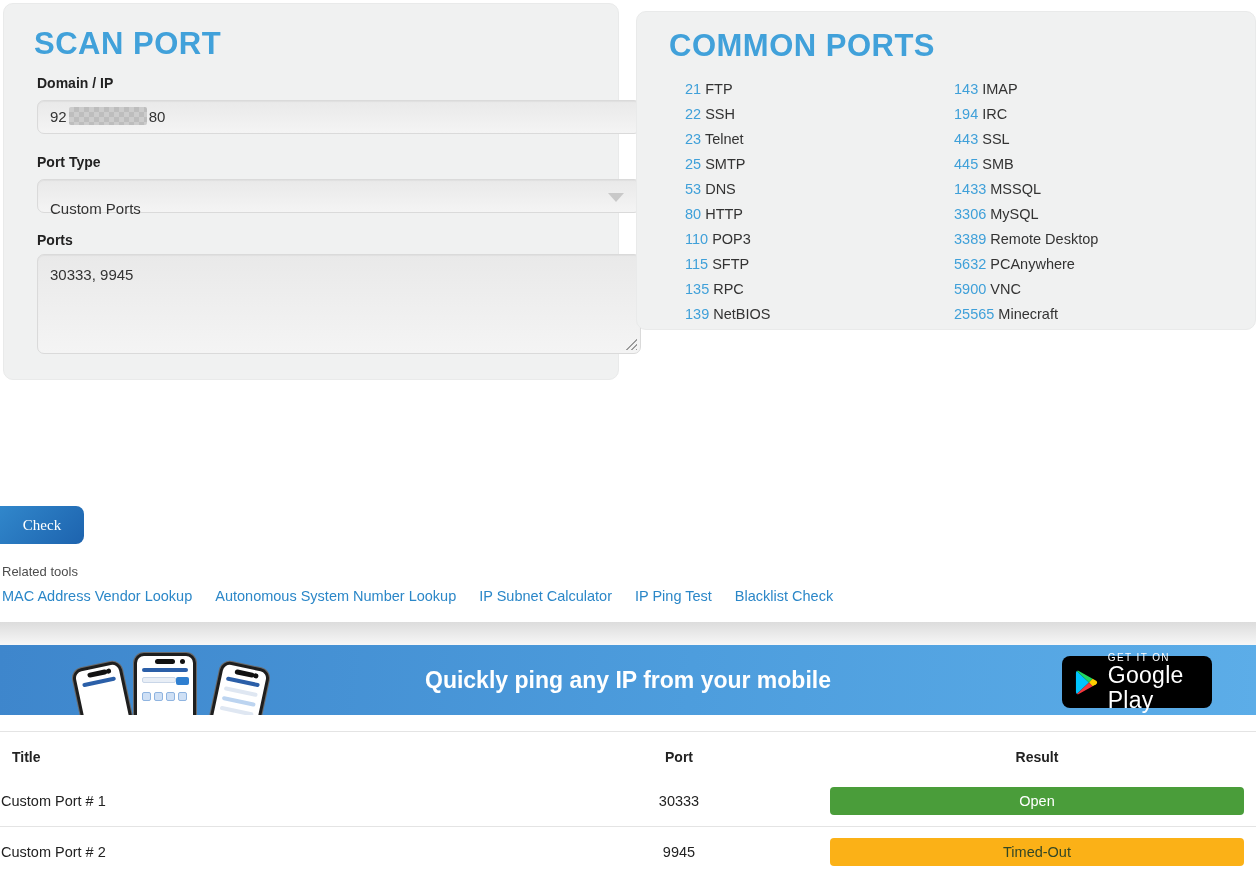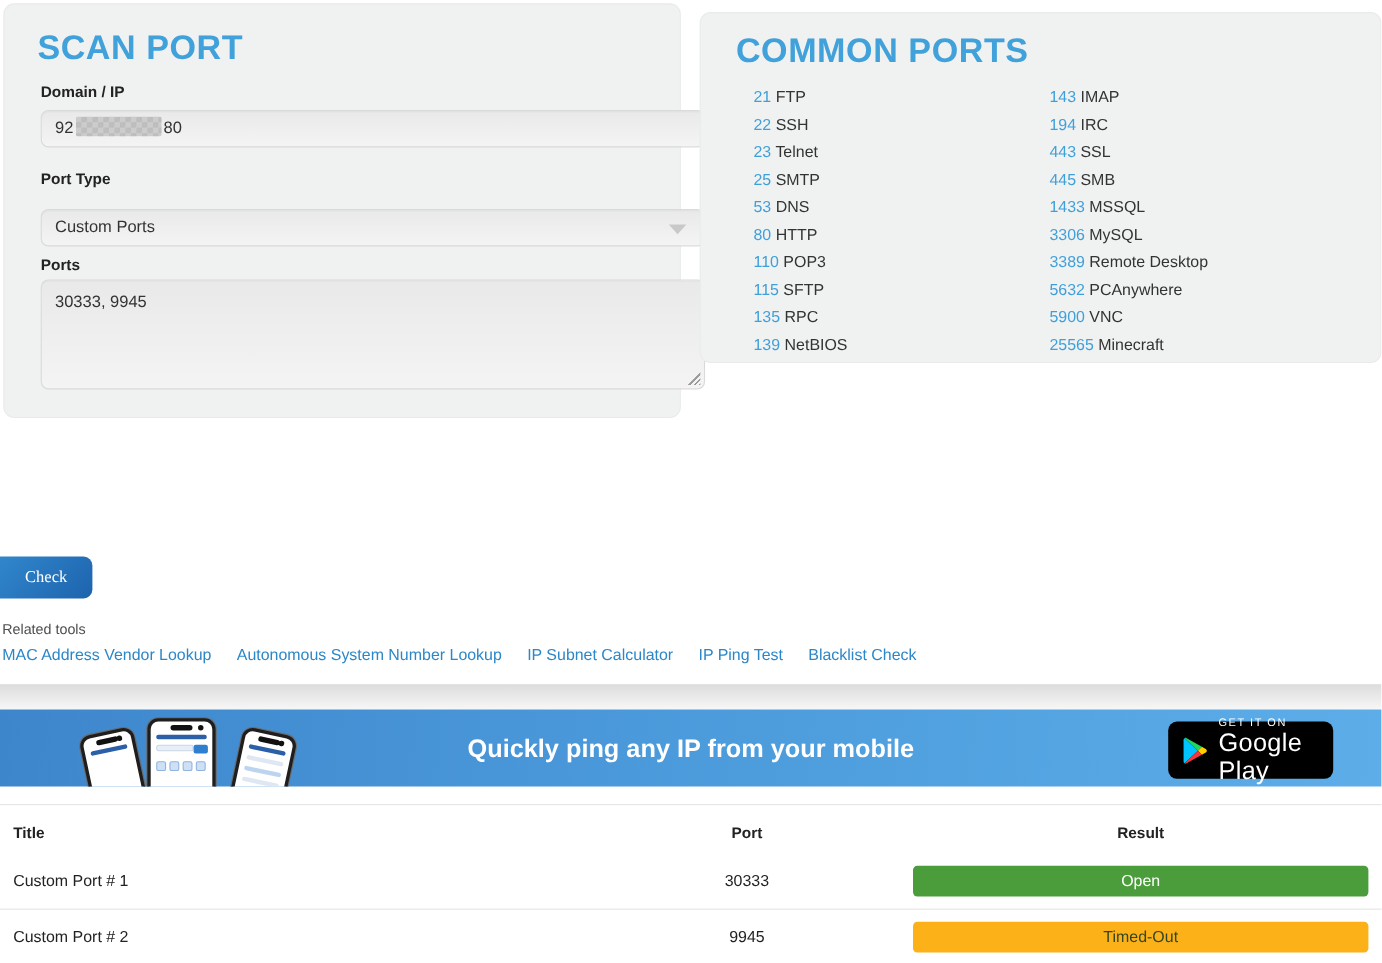--- a/index.html
+++ b/index.html
@@ -15,21 +15,21 @@
   .scan-panel h1   { position:absolute; left:30px; top:22px; }
   .common-panel h1 { position:absolute; left:32px; top:16px; }
 
   .form-label { position:absolute; left:33px; font-size:14px; font-weight:700; color:#222; }
   .lbl-domain { top:71px; } .lbl-porttype { top:150px; } .lbl-ports { top:228px; }
 
   .field { position:absolute; left:33px; width:604px; background:linear-gradient(#e9e9e9,#f4f4f4);
            border:1px solid #dadada; border-radius:7px; font-size:15px; color:#333;
            box-shadow:inset 0 1px 1px rgba(0,0,0,.04); }
   .fld-domain   { top:96px;  height:34px; line-height:32px; padding:0 12px; cursor:text; }
-  .fld-select   { top:175px; height:34px; line-height:32px; padding:0 12px; cursor:pointer;margin-top:11px; }
+  .fld-select   { top:175px; height:34px; line-height:32px; padding:13px 12px; cursor:pointer; }
   .fld-textarea { top:250px; height:100px; padding:10px 12px; line-height:19px; cursor:text; }
 
   .pixel-blur { display:inline-block; width:78px; height:18px; vertical-align:-3px; margin:0 2px; border-radius:2px;
     background-color:#cccccc;
     background-image:
       linear-gradient(45deg,#bdbdbd 25%,transparent 25%,transparent 75%,#bdbdbd 75%),
       linear-gradient(45deg,#bdbdbd 25%,transparent 25%,transparent 75%,#bdbdbd 75%);
     background-size:10px 10px; background-position:0 0,5px 5px; }
 
   .chevron { position:absolute; right:16px; top:13px; width:0; height:0;
@@ -90,21 +90,21 @@
 
   
   .results { position:absolute; left:0; top:731px; width:1256px; border-top:1px solid #e4e4e4; }
   .thead { position:relative; height:44px; }
   .th { position:absolute; top:17px; font-size:14px; font-weight:700; color:#222; }
   .th-title  { left:12px; }
   .th-port   { left:600px; width:158px; text-align:center; }
   .th-result { left:830px; width:414px; text-align:center; }
   .result-row { position:relative; height:50px; }
   .result-row + .result-row { border-top:1px solid #e4e4e4; }
-  .rr-title { position:absolute; left:12px; top:0; line-height:50px; font-size:14.5px; color:#222; }
+  .rr-title { position:absolute; left:1px; top:0; line-height:50px; font-size:14.5px; color:#222; }
   .rr-port  { position:absolute; left:600px; width:158px; top:0; line-height:50px; text-align:center; font-size:14.5px; color:#222; }
   .status-btn { position:absolute; left:830px; width:414px; top:11px; height:28px; line-height:28px;
     text-align:center; font-size:14.5px; border-radius:4px; }
   .status-btn.open     { background:var(--status-open-green,#4a9d3a);      color:var(--status-open-text,#ffffff); }
   .status-btn.timedout { background:var(--status-timedout-orange,#fbb117); color:var(--status-timedout-text,#324726); }
 </style>
 </head>
 <body>
 
 <div class="page">

